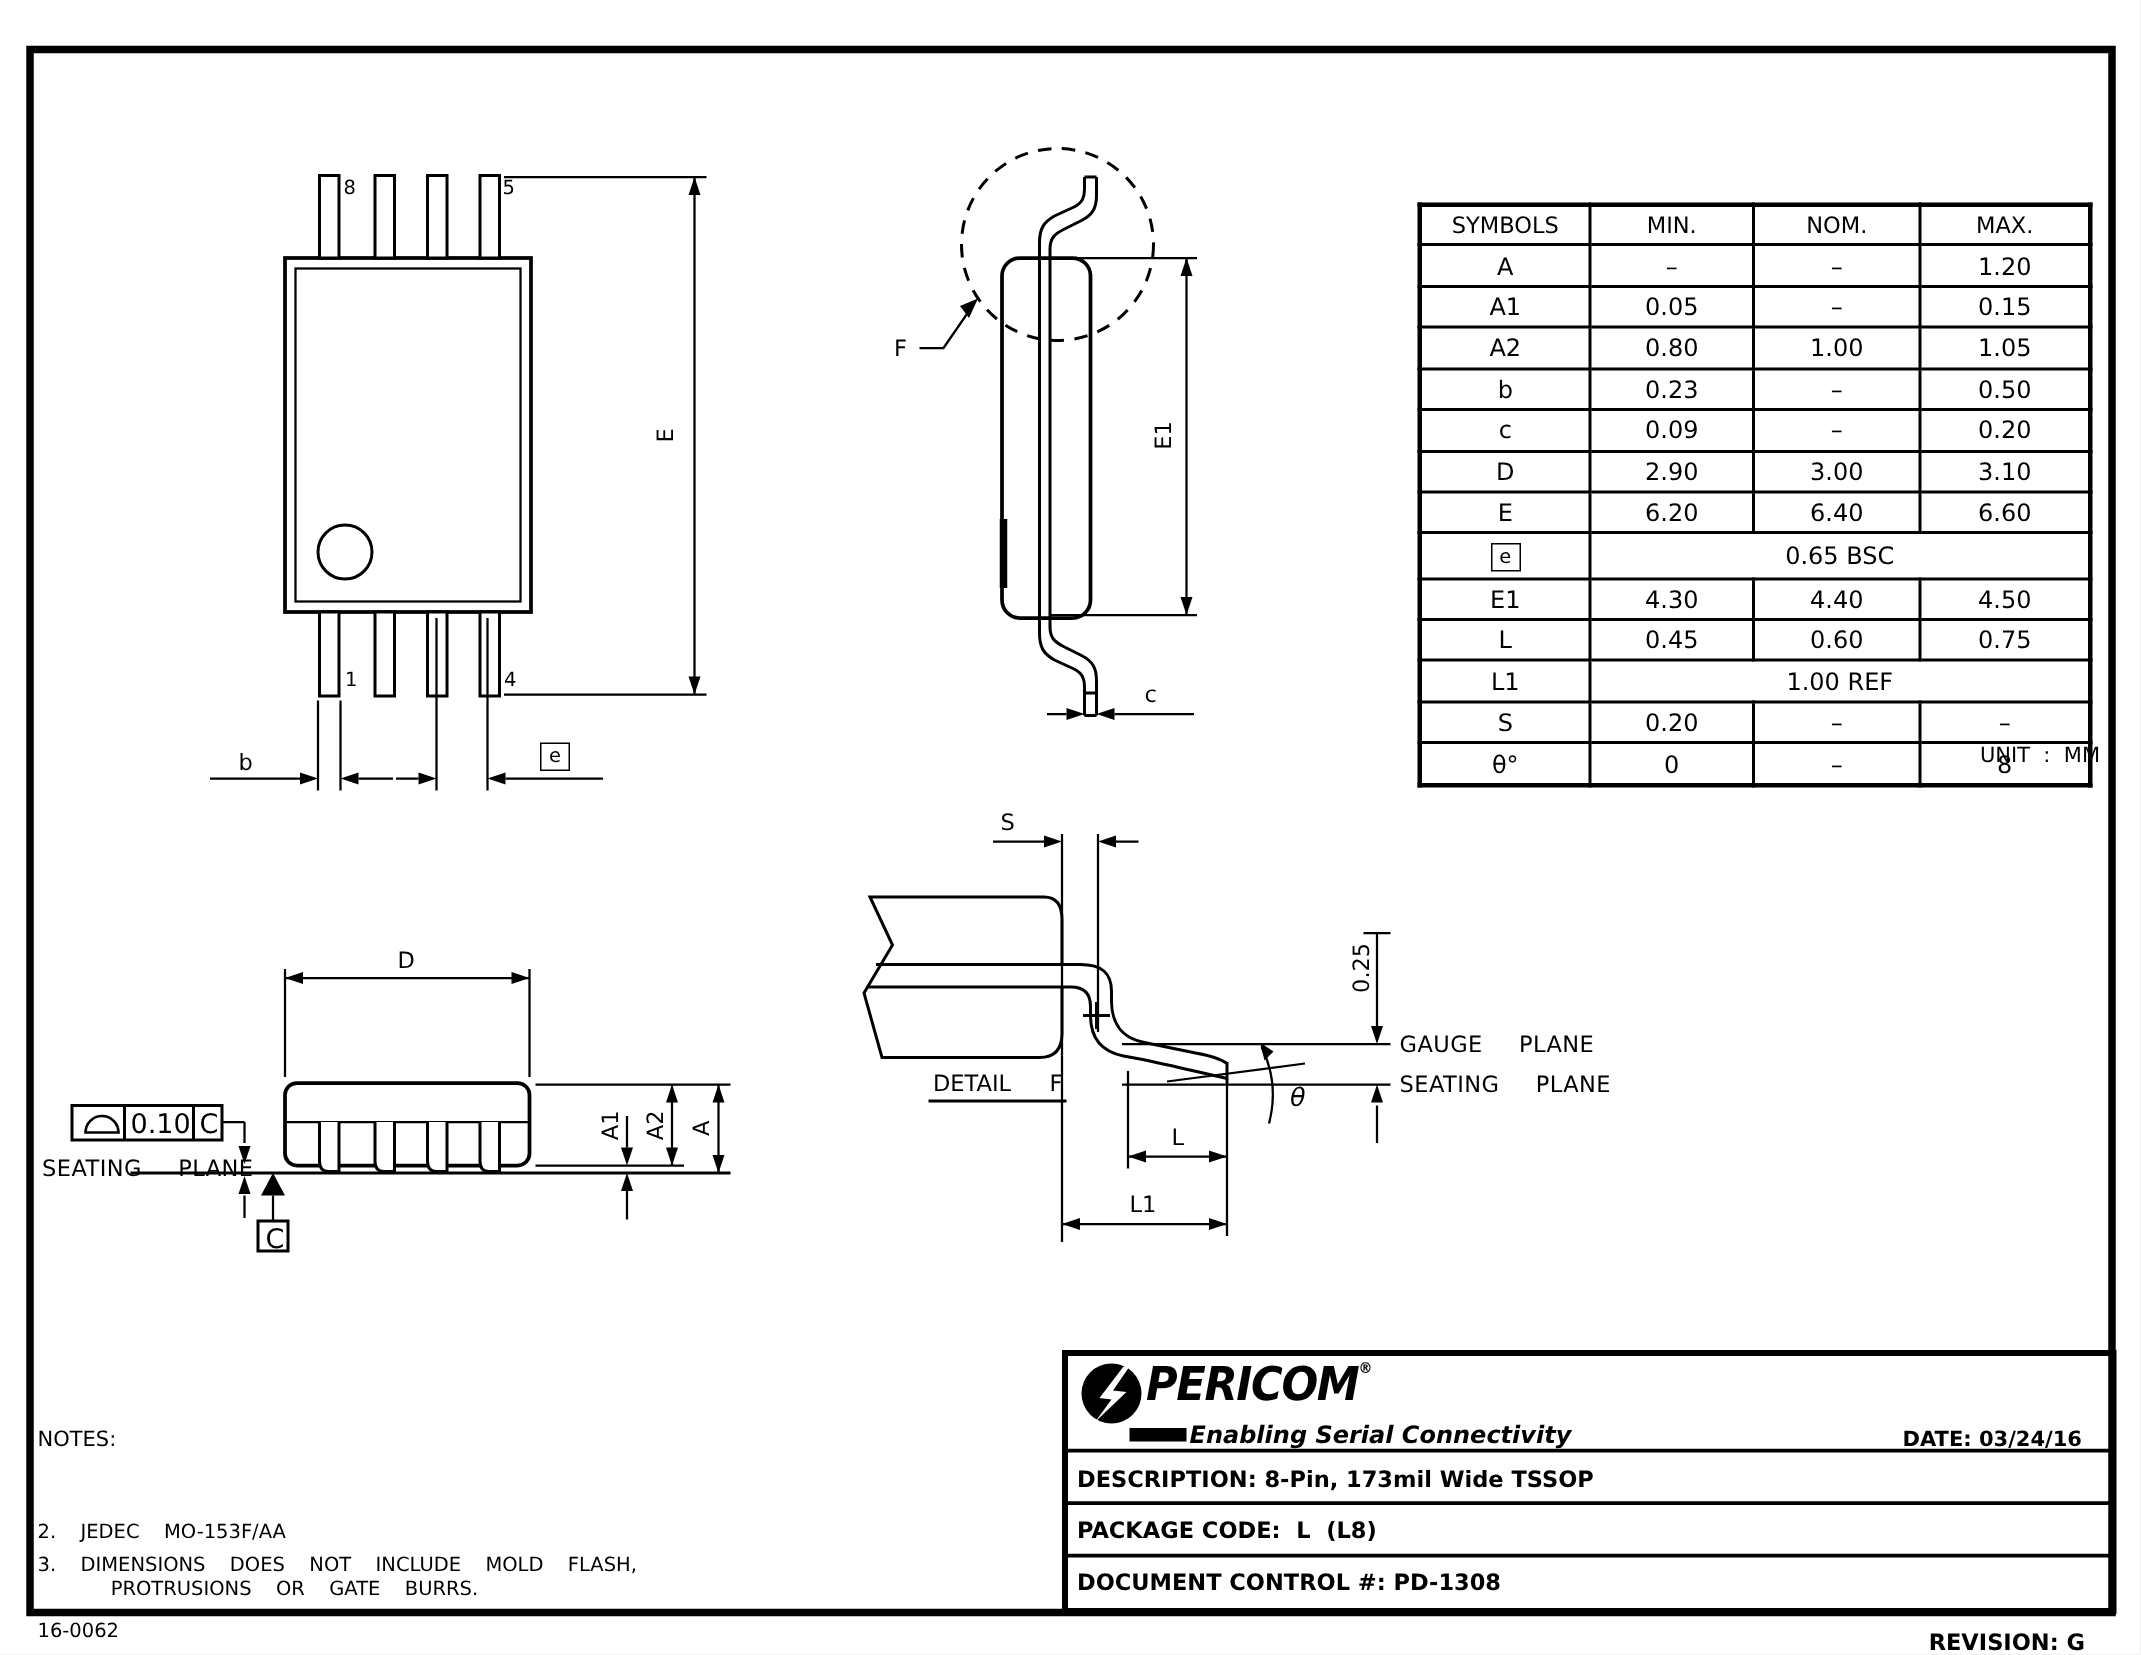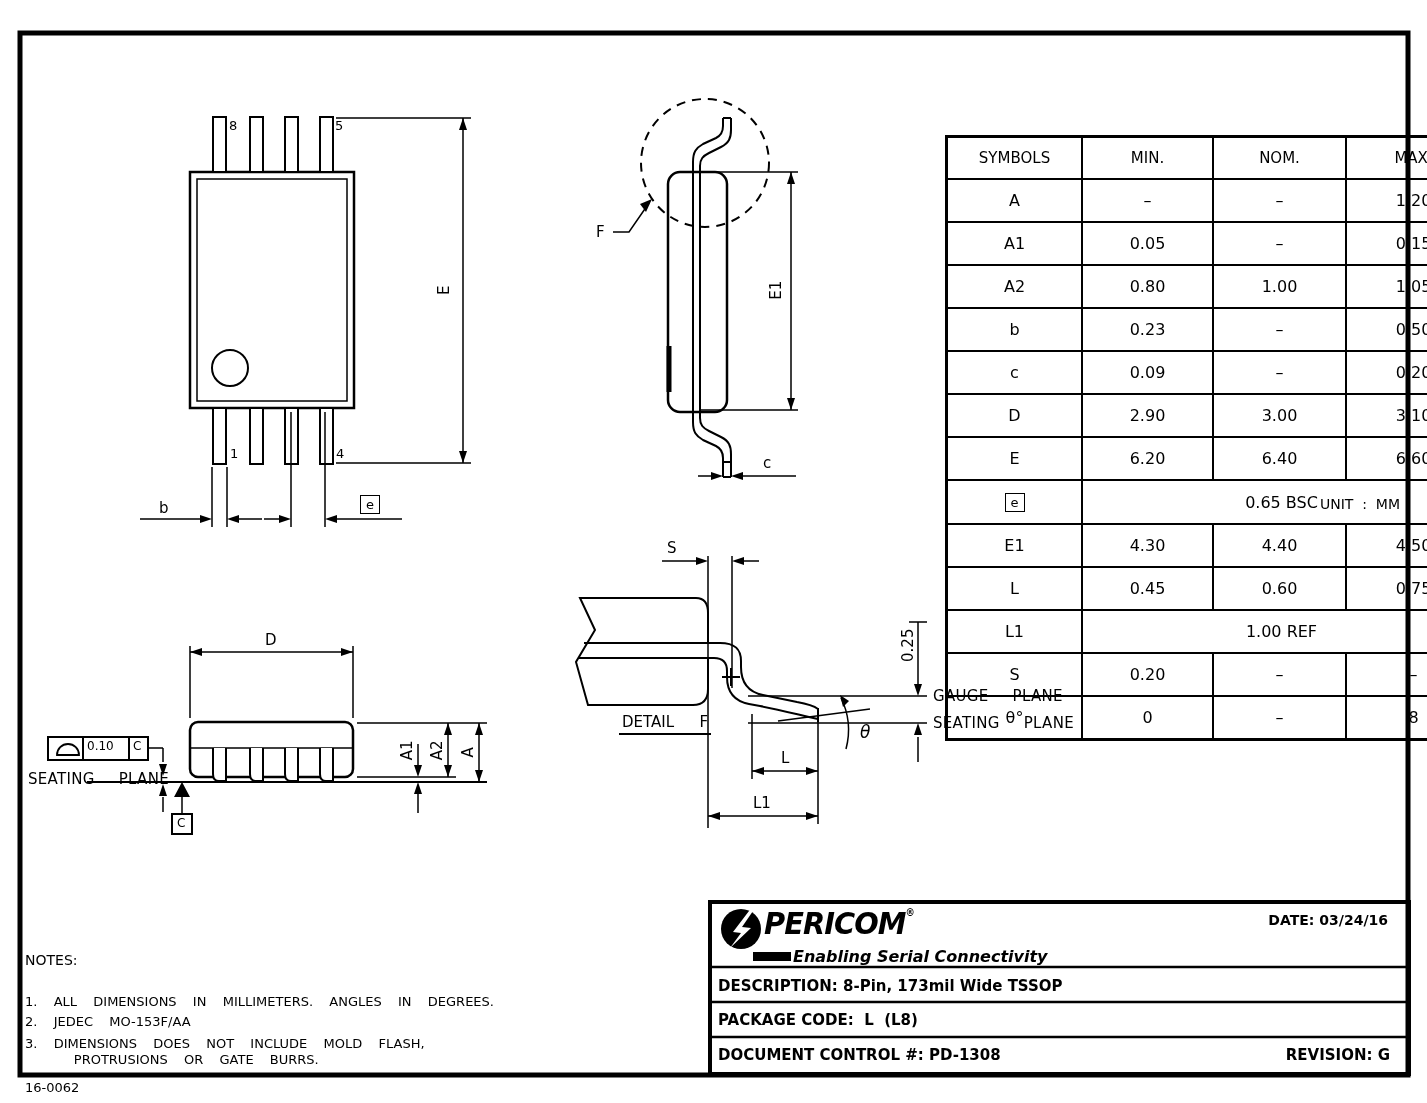--- a/index.html
+++ b/index.html
@@ -2,42 +2,42 @@
 <html><head>
 <meta charset="utf-8">
 <style>
   html,body{margin:0;padding:0;background:#e8e8e8;}
   #sheet{
     position:relative;width:1427px;height:1103px;background:#ffffff;
     font-family:"DejaVu Sans","Liberation Sans",sans-serif;color:#000;
     overflow:hidden;
   }
   #linework{position:absolute;left:0;top:0;width:1427px;height:1103px;}
-  .lbl{position:absolute;font-size:12px;line-height:1.1;color:#000;white-space:pre;}
+  .lbl{position:absolute;font-size:18px;line-height:1.1;color:#000;white-space:pre;}
   .rot{transform:rotate(-90deg);transform-origin:center center;text-align:center;}
   .pin{font-size:13px;}
   .dim{font-size:15px;}
   .plane{font-size:15px;word-spacing:7px;letter-spacing:0.3px;}
   .ebox{width:18px;height:17px;border:1.6px solid #000;text-align:center;
         font-size:13px;line-height:17px;}
   .detail-title{font-size:15px;word-spacing:8px;border-bottom:2px solid #000;padding:0 3px 2px 3px;margin-left:20px;}
   .theta{font-size:17px;font-style:italic;}
   
   #dimtable{position:absolute;left:945px;top:135px;width:438px;height:390px;
     border-collapse:collapse;table-layout:fixed;}
   #dimtable td,#dimtable th{border:2px solid #000;text-align:center;vertical-align:middle;
-    padding:11px;font-weight:normal;font-size:16px;overflow:hidden;}
+    padding:0;font-weight:normal;font-size:16px;overflow:hidden;}
   #dimtable th{font-size:15px;}
   #dimtable{border:3px solid #000;}
   .unit{position:absolute;font-size:14px;white-space:pre;}
   
   .note{position:absolute;font-size:13px;white-space:pre;word-spacing:4px;}
   
   .tb{position:absolute;font-weight:bold;font-size:15px;white-space:pre;}
-  .tb-right{text-align:left;}
+  .tb-right{text-align:left;margin-top:40px;}
   #pericom-word{position:absolute;left:764px;top:905px;font-size:31px;font-weight:bold;
     font-style:italic;letter-spacing:-1px;transform:scaleX(0.93);transform-origin:left center;}
   #pericom-reg{font-size:10px;vertical-align:18px;letter-spacing:0;}
   #tagline{position:absolute;left:753px;top:947px;display:flex;align-items:center;}
   #tagline .bar{width:38px;height:9px;background:#000;margin-right:2px;}
   #tagline .tag-text{font-size:16px;font-weight:bold;font-style:italic;white-space:pre;}
   .small-id{position:absolute;font-size:13px;}
 </style>
 </head>
 <body>
@@ -297,21 +297,20 @@
           <td>θ°</td>
           <td>0</td>
           <td>–</td>
           <td>8</td>
         </tr>
   </tbody>
     </table>
   <div class="unit" style="right:27px;top:496px;">UNIT  :  MM</div>
 
   <div class="lbl" style="left:25px;top:953px;font-size:14px;">NOTES:</div>
-  <div class="note" style="left:25px;top:994px;">1.  ALL  DIMENSIONS  IN  MILLIMETERS.  ANGLES  IN  DEGREES.</div>
   <div class="note" style="left:25px;top:1014px;">2.  JEDEC  MO-153F/AA</div>
   <div class="note" style="left:25px;top:1036px;">3.  DIMENSIONS  DOES  NOT  INCLUDE  MOLD  FLASH,</div>
   <div class="note" style="left:25px;top:1052px;">      PROTRUSIONS  OR  GATE  BURRS.</div>
   <div class="small-id" style="left:25px;top:1080px;">16-0062</div>
 
   <div id="pericom-word"><span>PERICOM</span><span id="pericom-reg">®</span></div>
   <div id="tagline">
     <span class="bar"></span>
     <span class="tag-text">Enabling Serial Connectivity</span>
   </div>

